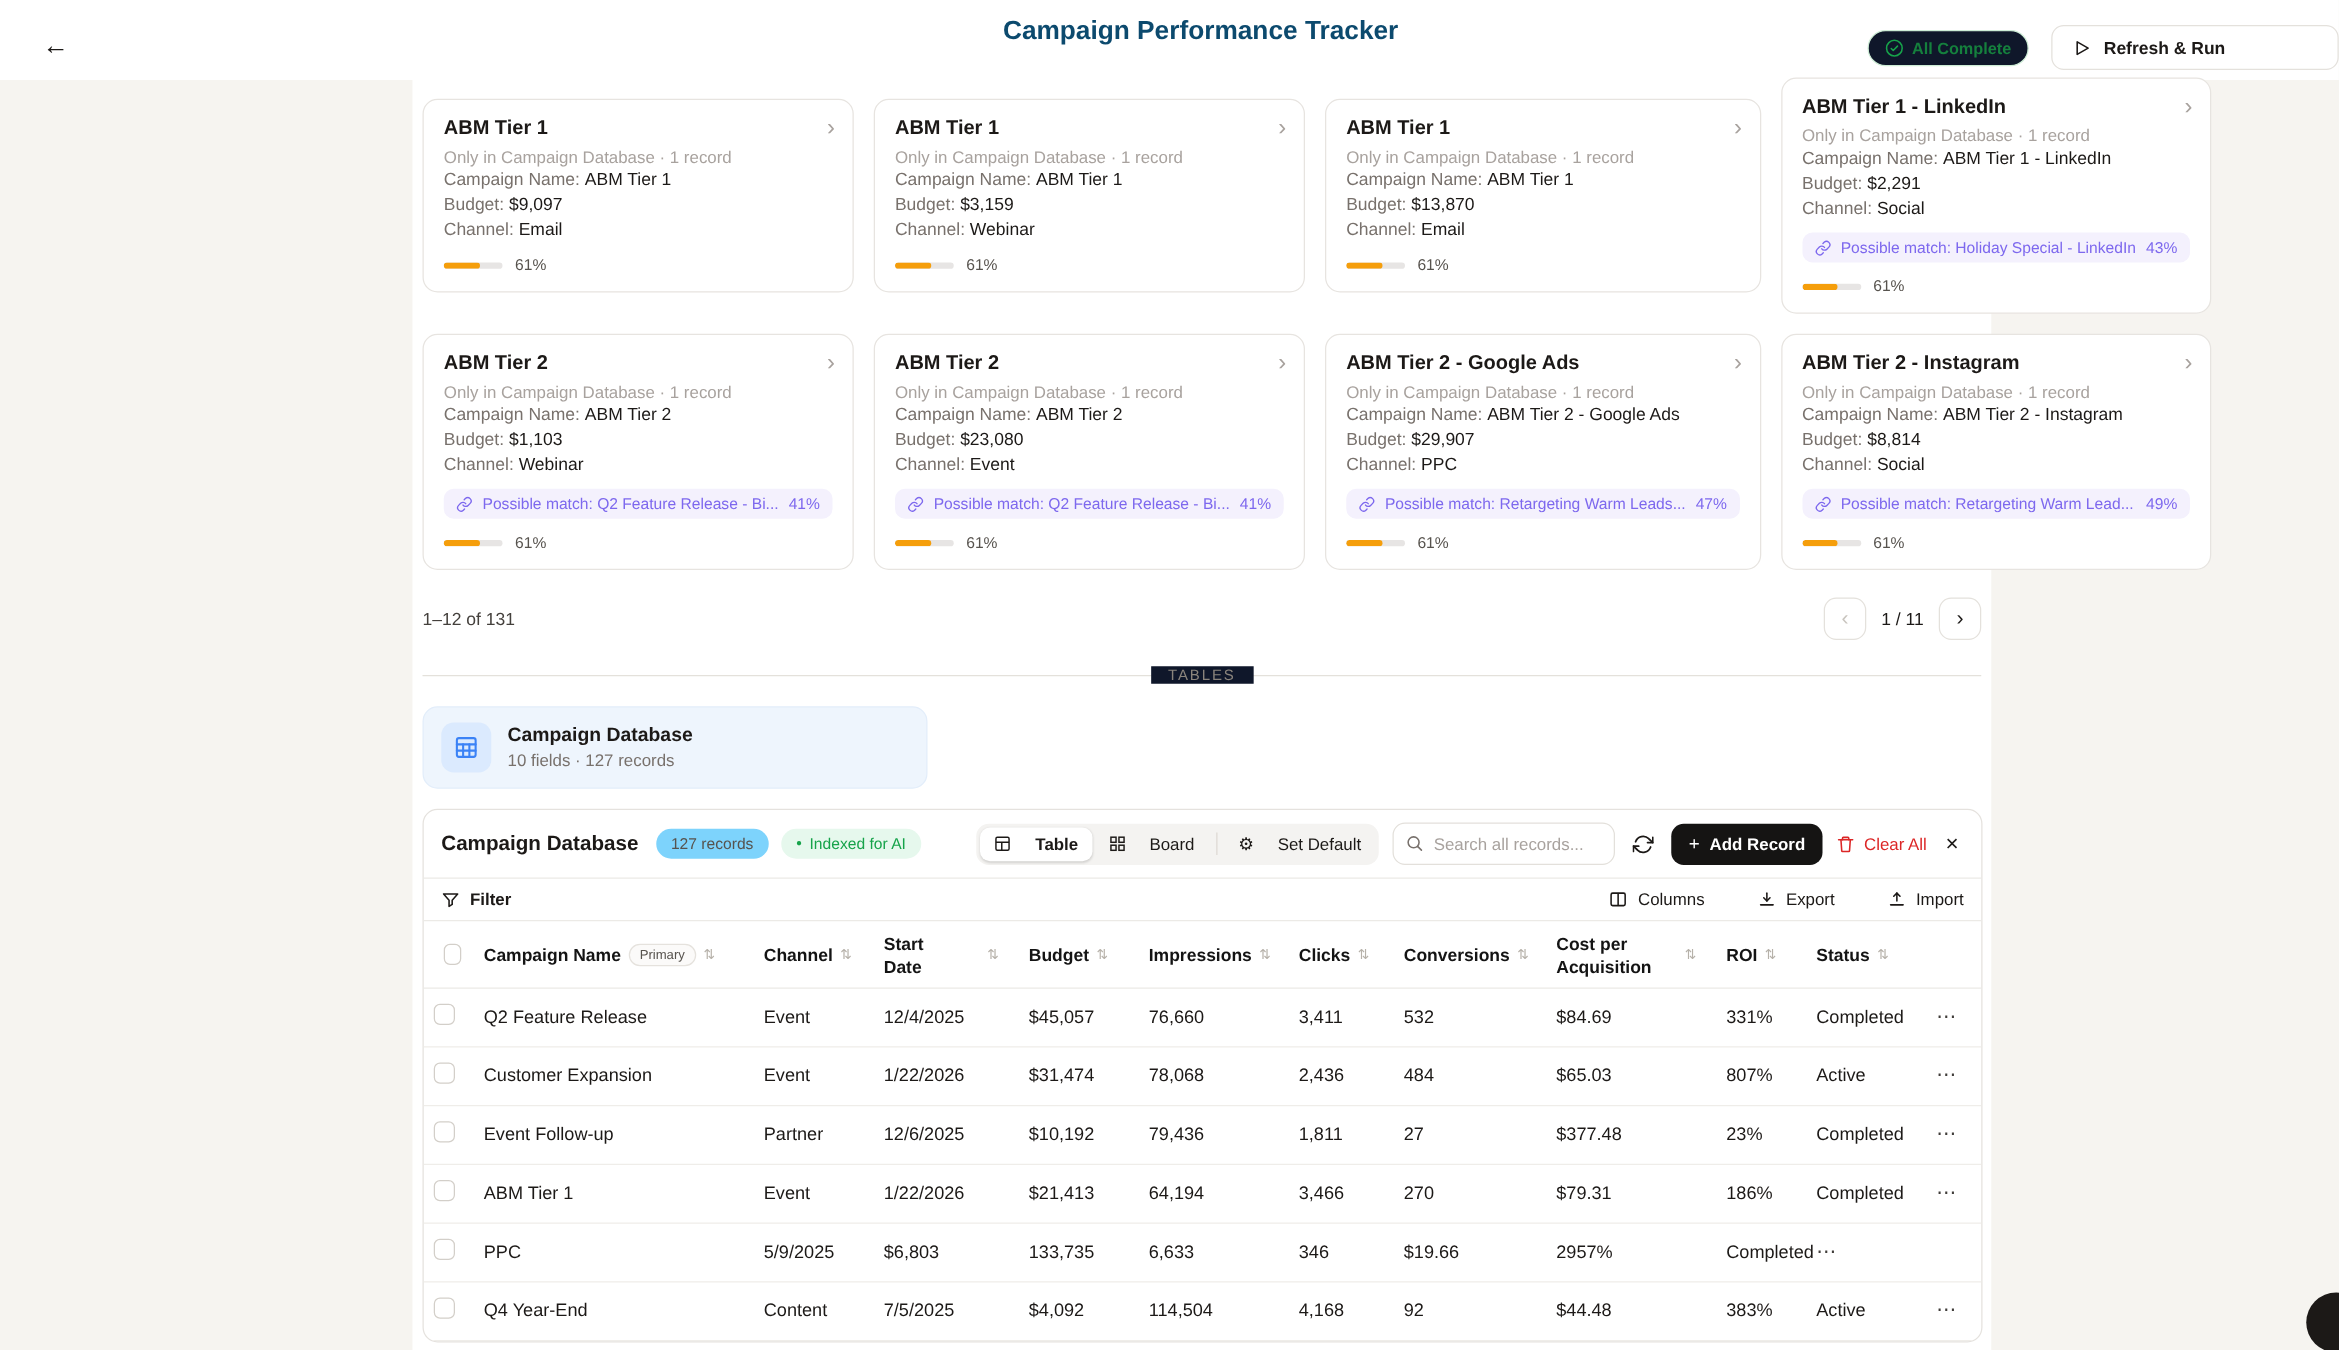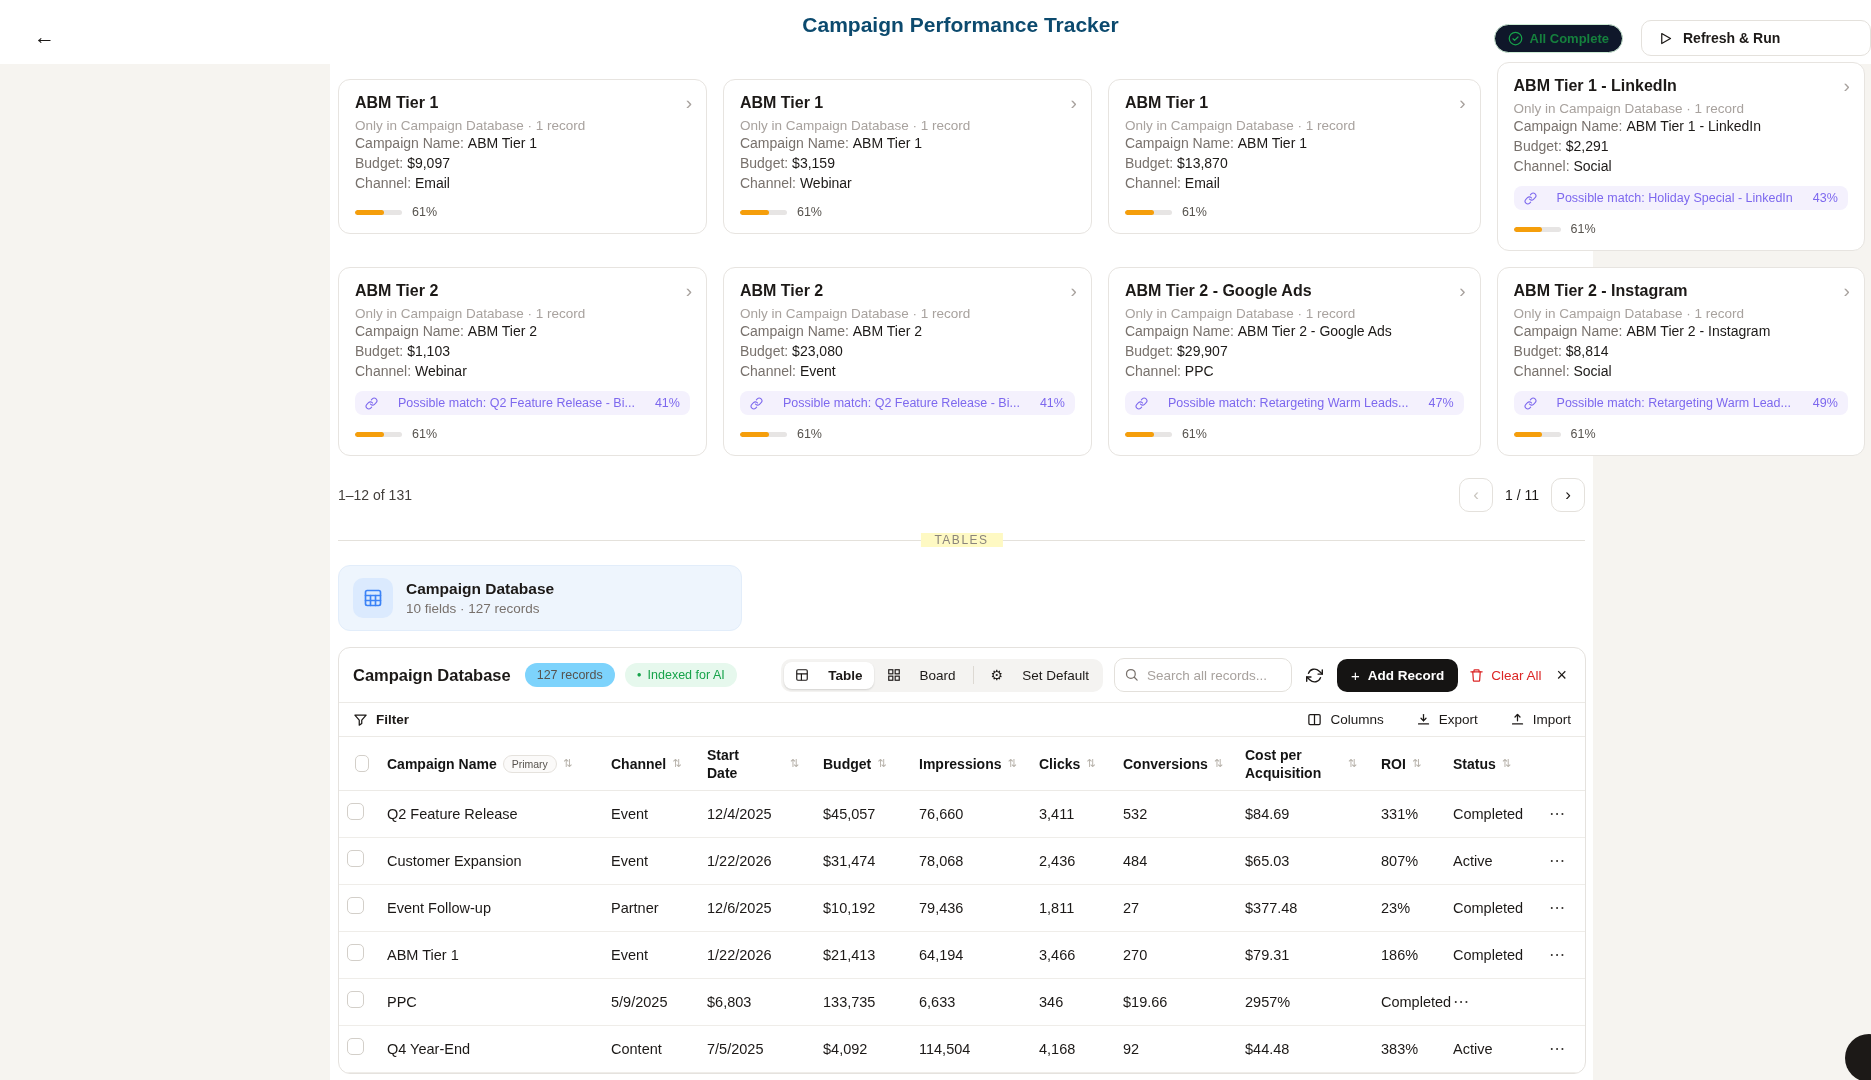--- a/index.html
+++ b/index.html
@@ -24,42 +24,42 @@
 
   
   .cards-grid { display: grid; grid-template-columns: repeat(4, 1fr); gap: 16px; align-items: center; padding: 6px 8px 0 8px; }
   .card { position: relative; background: #fff; border: 1px solid #e7e4e0; border-radius: 12px; padding: 14px 16px; cursor: pointer; }
   .card-title { font-size: 16px; font-weight: 700; color: #1c1917; padding-right: 20px; }
   .card-chevron { position: absolute; right: 14px; top: 13px; color: #a8a29e; font-size: 19px; line-height: 1; }
   .card-meta { margin-top: 6px; font-size: 13.5px; color: #a8a29e; }
   .card-fields { margin-top: 0; font-size: 14px; line-height: 20px; }
   .f-label { color: #78716c; }
   .f-value { color: #1c1917; font-weight: 500; }
-  .chip { margin-top: 10px; display: flex; align-items: center; gap: 20px; background: #f4f1fd; color: #7d68ee;
+  .chip { margin-top: 10px; display: flex; align-items: center; gap: 8px; background: #f4f1fd; color: #7d68ee;
     border-radius: 8px; padding: 5px 10px; font-size: 12.5px; cursor: pointer; }
   .chip-text { white-space: nowrap; overflow: hidden; flex: 1; }
   .chip-pct { font-weight: 500; flex: none; }
   .chip svg { flex: none; }
   .progress-row { margin-top: 12px; display: flex; align-items: center; gap: 10px; }
   .track { width: 47px; height: 5px; background: #e7e5e4; border-radius: 3px; overflow: hidden; }
   .fill { height: 100%; background: #f59e0b; border-radius: 3px; }
   .pct-label { font-size: 12.5px; color: #57534e; }
 
   
   .pagination { display: flex; align-items: center; justify-content: space-between; margin: 22px 8px 0 8px; }
   .range-label { font-size: 14px; color: #44403c; }
   .pager { display: flex; align-items: center; gap: 12px; }
   .page-btn { width: 34px; height: 34px; border: 1px solid #e4e1dc; border-radius: 10px; background: #fff;
     display: flex; align-items: center; justify-content: center; font-size: 17px; cursor: pointer; color: #1c1917; }
   .page-btn.disabled { color: #c9c5bf; }
   .page-indicator { font-size: 14px; color: #1c1917; }
 
   
   .tables-divider { position: relative; margin: 28px 8px 0 8px; border-top: 1px solid #e4e1db; }
-  .tables-divider span { position: absolute; left: 50%; top: -8px; transform: translateX(-50%); background: #fef9c3;
+  .tables-divider span { position: absolute; left: 50%; top: -8px; transform: translateX(-50%); background: #0f172a;
     padding: 0 14px; font-size: 12px; letter-spacing: 1.5px; color: #8a847c; }
 
   
   .db-card { margin: 24px 8px 0 8px; width: 404px; background: #eef5fd; border: 1px solid #e2edfa; border-radius: 12px;
     padding: 12px 14px; display: flex; align-items: center; gap: 13px; cursor: pointer; }
   .db-icon { width: 40px; height: 40px; border-radius: 10px; background: #dbeafe; display: flex; align-items: center; justify-content: center; }
   .db-title { font-size: 15.5px; font-weight: 600; color: #1c1917; }
   .db-sub { margin-top: 3px; font-size: 13.5px; color: #78716c; }
 
   
@@ -85,21 +85,21 @@
   .icon-btn { background: none; border: none; cursor: pointer; padding: 3px; color: #1c1917; }
   .btn-add { display: flex; align-items: center; gap: 8px; background: #151413; color: #fff; border: none;
     border-radius: 10px; padding: 9px 14px; font-size: 13.5px; font-weight: 600; cursor: pointer; font-family: inherit; }
   .btn-add .plus { font-size: 15px; font-weight: 400; line-height: 1; }
   .btn-clear { display: flex; align-items: center; gap: 7px; color: #dc2626; font-size: 13.5px; font-weight: 500;
     background: none; border: none; cursor: pointer; font-family: inherit; }
   .btn-close { background: none; border: none; font-size: 18px; color: #1c1917; cursor: pointer; line-height: 1; padding: 2px 4px; }
 
   .filter-row { display: flex; align-items: center; padding: 9px 14px; border-top: 1px solid #eceae6; border-bottom: 1px solid #eceae6; }
   .filter-btn { display: flex; align-items: center; gap: 8px; font-size: 13.5px; font-weight: 600; color: #1c1917; cursor: pointer; }
-  .filter-actions { margin-left: auto; display: flex; align-items: center; gap: 32px; }
+  .filter-actions { margin-left: auto; display: flex; align-items: center; gap: 42px; }
   .f-action { display: flex; align-items: center; gap: 8px; font-size: 13.5px; font-weight: 500; color: #1c1917; cursor: pointer; }
 
   .row-grid { display: grid; grid-template-columns: 40px 224px 96px 116px 96px 120px 84px 122px 136px 72px 96px 44px; align-items: center; }
   .thead { border-bottom: 1px solid #eceae6; min-height: 54px; }
   .th { display: flex; align-items: center; gap: 6px; font-size: 14px; font-weight: 600; color: #141414; padding: 8px 10px 8px 8px; }
   .th .sort { font-size: 11px; color: #b6b1a9; font-weight: 400; cursor: pointer; }
   .th.spread { justify-content: space-between; padding-right: 16px; }
   .th .lbl-narrow { max-width: 52px; line-height: 18px; }
   .th .lbl-mid { max-width: 86px; line-height: 18px; }
   .primary-pill { border: 1px solid #e5e2dd; background: #fbfaf9; border-radius: 999px; font-size: 10.5px; font-weight: 500;

